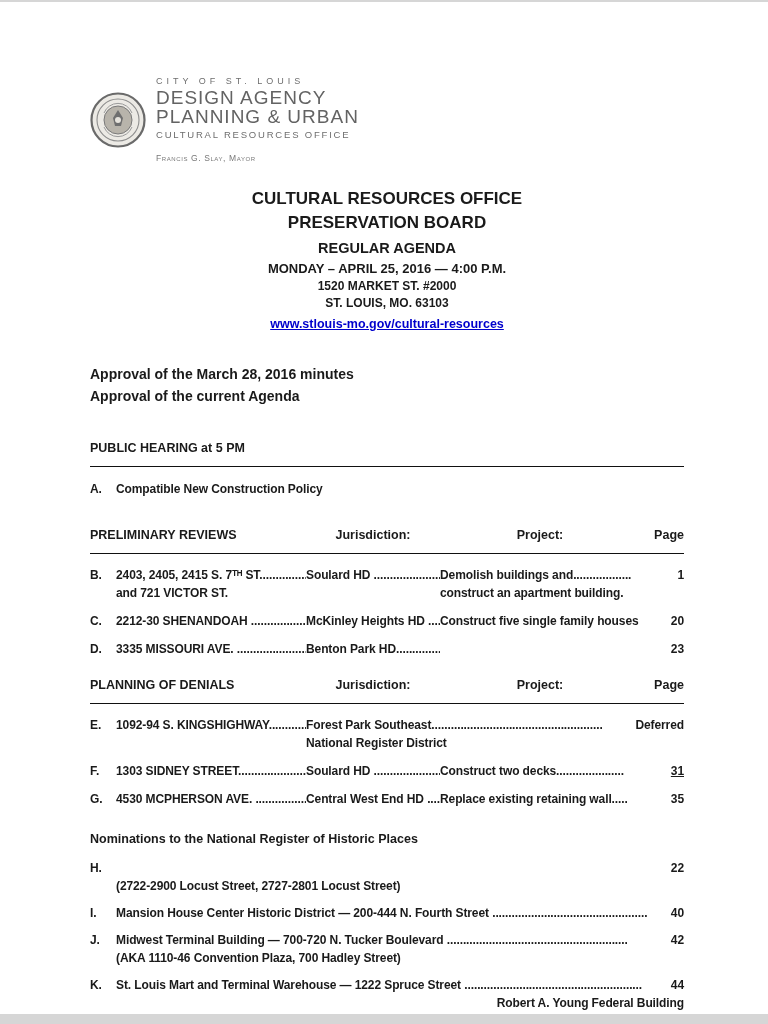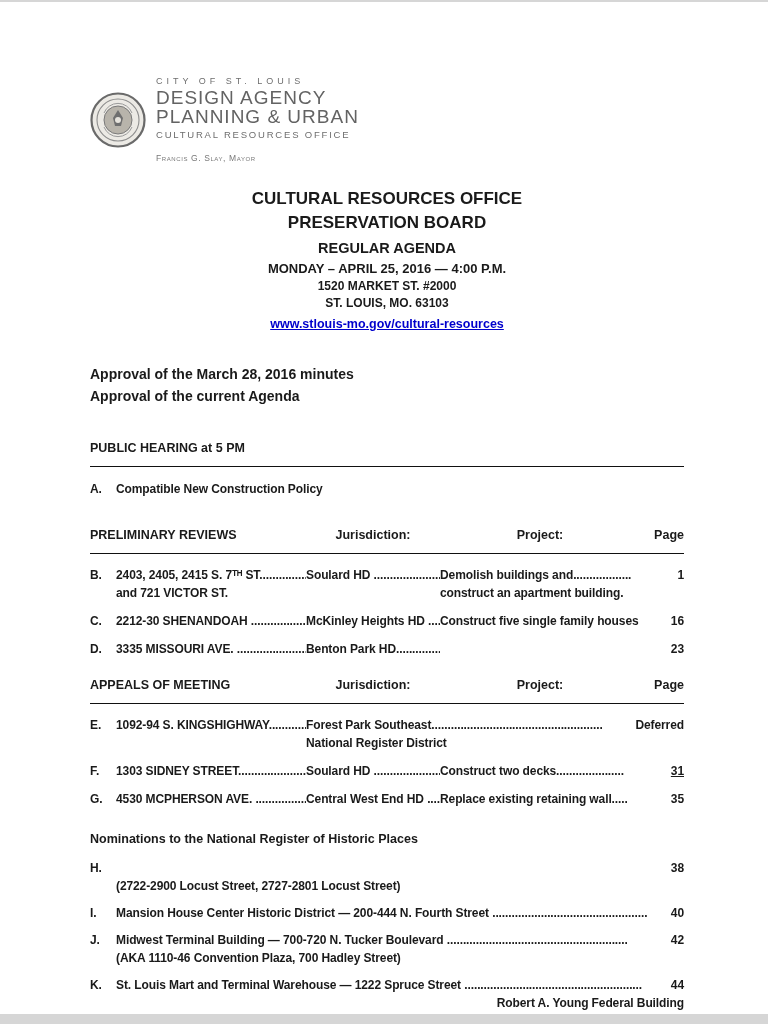--- a/index.html
+++ b/index.html
@@ -122,34 +122,34 @@
             <div class="cell clip" style="grid-area: 1 / 4;">Demolish buildings and..................</div>
             <div class="cell page-cell" style="grid-area: 1 / 5;">1</div>
             <div class="cell" style="grid-area: 2 / 2;">and 721 VICTOR ST.</div>
             <div class="cell" style="grid-area: 2 / 4 / auto / 6;">construct an apartment building.</div>
           </div>
           <div class="agenda-row">
             <div class="cell" style="grid-area: 1 / 1;">C.</div>
             <div class="cell clip" style="grid-area: 1 / 2;">2212-30 SHENANDOAH ...................</div>
             <div class="cell clip" style="grid-area: 1 / 3;">McKinley Heights HD  .........</div>
             <div class="cell clip" style="grid-area: 1 / 4;">Construct five single family houses</div>
-            <div class="cell page-cell" style="grid-area: 1 / 5;">16</div>
+            <div class="cell page-cell" style="grid-area: 1 / 5;">20</div>
           </div>
           <div class="agenda-row">
             <div class="cell" style="grid-area: 1 / 1;">D.</div>
             <div class="cell clip" style="grid-area: 1 / 2;">3335 MISSOURI AVE. ........................</div>
             <div class="cell clip" style="grid-area: 1 / 3;">Benton Park HD...................</div>
             <div class="cell page-cell" style="grid-area: 1 / 5;">23</div>
           </div>
         </div>
     </div>
 
     <div class="section-ap">
       <div class="table-header rule">
-        <div class="th-left">APPEALS OF MEETING</div>
+        <div class="th-left">PLANNING OF DENIALS</div>
         <div class="th-center">Jurisdiction:</div>
         <div class="th-center">Project:</div>
         <div class="th-right">Page</div>
       </div>
       <div class="rows">
           <div class="agenda-row">
             <div class="cell" style="grid-area: 1 / 1;">E.</div>
             <div class="cell clip" style="grid-area: 1 / 2;">1092-94 S. KINGSHIGHWAY..............</div>
             <div class="cell clip" style="grid-area: 1 / 3 / auto / 5;">Forest Park Southeast.....................................................</div>
             <div class="cell page-cell" style="grid-area: 1 / 5;">Deferred</div>
@@ -170,21 +170,21 @@
             <div class="cell page-cell" style="grid-area: 1 / 5;">35</div>
           </div>
         </div>
     </div>
 
     <div class="section-sp">
       <div class="subheading">Nominations to the National Register of Historic Places</div>
       <div class="sp-rows">
           <div class="simple-row">
             <div class="cell" style="grid-area: 1 / 1;">H.</div>
-            <div class="cell page-cell" style="grid-area: 1 / 3;">38</div>
+            <div class="cell page-cell" style="grid-area: 1 / 3;">22</div>
             <div class="cell" style="grid-area: 2 / 2 / auto / 4;">(2722-2900 Locust Street, 2727-2801 Locust Street)</div>
           </div>
           <div class="simple-row">
             <div class="cell" style="grid-area: 1 / 1;">I.</div>
             <div class="cell clip" style="grid-area: 1 / 2;">Mansion House Center Historic District — 200-444 N. Fourth Street ................................................</div>
             <div class="cell page-cell" style="grid-area: 1 / 3;">40</div>
           </div>
           <div class="simple-row">
             <div class="cell" style="grid-area: 1 / 1;">J.</div>
             <div class="cell clip" style="grid-area: 1 / 2;">Midwest Terminal Building — 700-720 N. Tucker Boulevard ........................................................</div>

